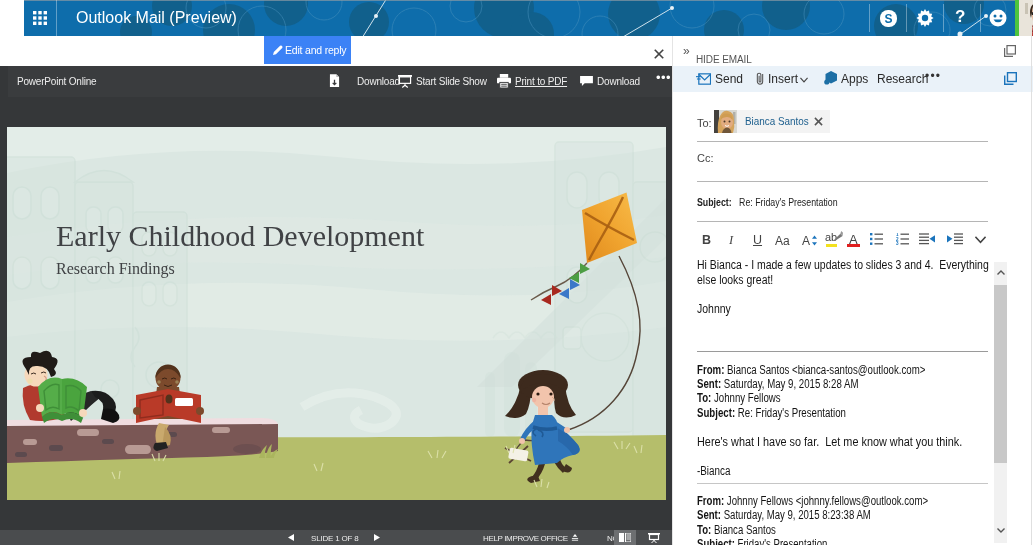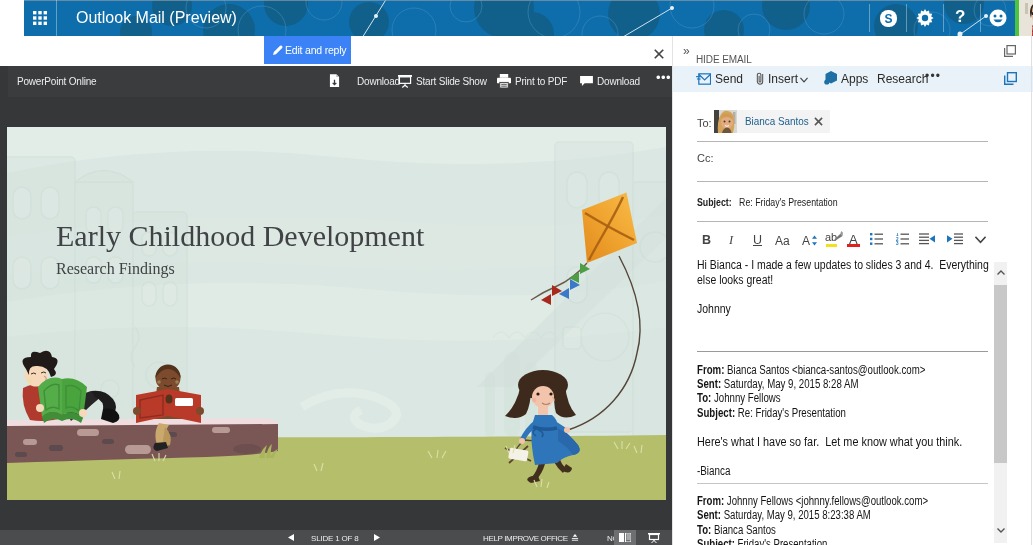--- a/index.html
+++ b/index.html
@@ -154,21 +154,21 @@
     <span class="abs" style="left:408px;top:10px;">Start Slide Show</span>
     <svg class="abs" style="left:489px;top:8px;" width="14" height="14" viewBox="0 0 15 15">
         <rect x="3" y="0" width="9" height="4" fill="#fff"></rect>
         <rect x="0" y="4" width="15" height="6" rx="1" fill="#fff"></rect>
         <rect x="3" y="9" width="9" height="6" fill="#fff" stroke="#3a3b3d" stroke-width="1"></rect>
         <g stroke="#3a3b3d" stroke-width="1">
           <line x1="4.5" y1="11" x2="10.5" y2="11"></line>
           <line x1="4.5" y1="13" x2="10.5" y2="13"></line>
         </g>
       </svg>
-    <span class="abs" style="left:507px;top:10px;">Print to PDF</span>
+    <span class="abs" style="left:507px;top:10px;text-decoration:underline;">Print to PDF</span>
     <svg class="abs" style="left:572px;top:10px;" width="13" height="11" viewBox="0 0 14 12">
         <path d="M0 0 H14 V8 H5 L2 11 V8 H0 Z" fill="#fff"></path>
       </svg>
     <span class="abs" style="left:589px;top:10px;">Download</span>
     <div class="abs" style="left:648px;top:4px;color:#fff;font-size:13px;letter-spacing:0.5px;">•••</div>
   </div>
 
   <svg class="abs" style="left:7px;top:61px;" width="659" height="373" viewBox="0 0 659 373">
 
     <rect width="659" height="373" fill="#dbe7e2"></rect>

